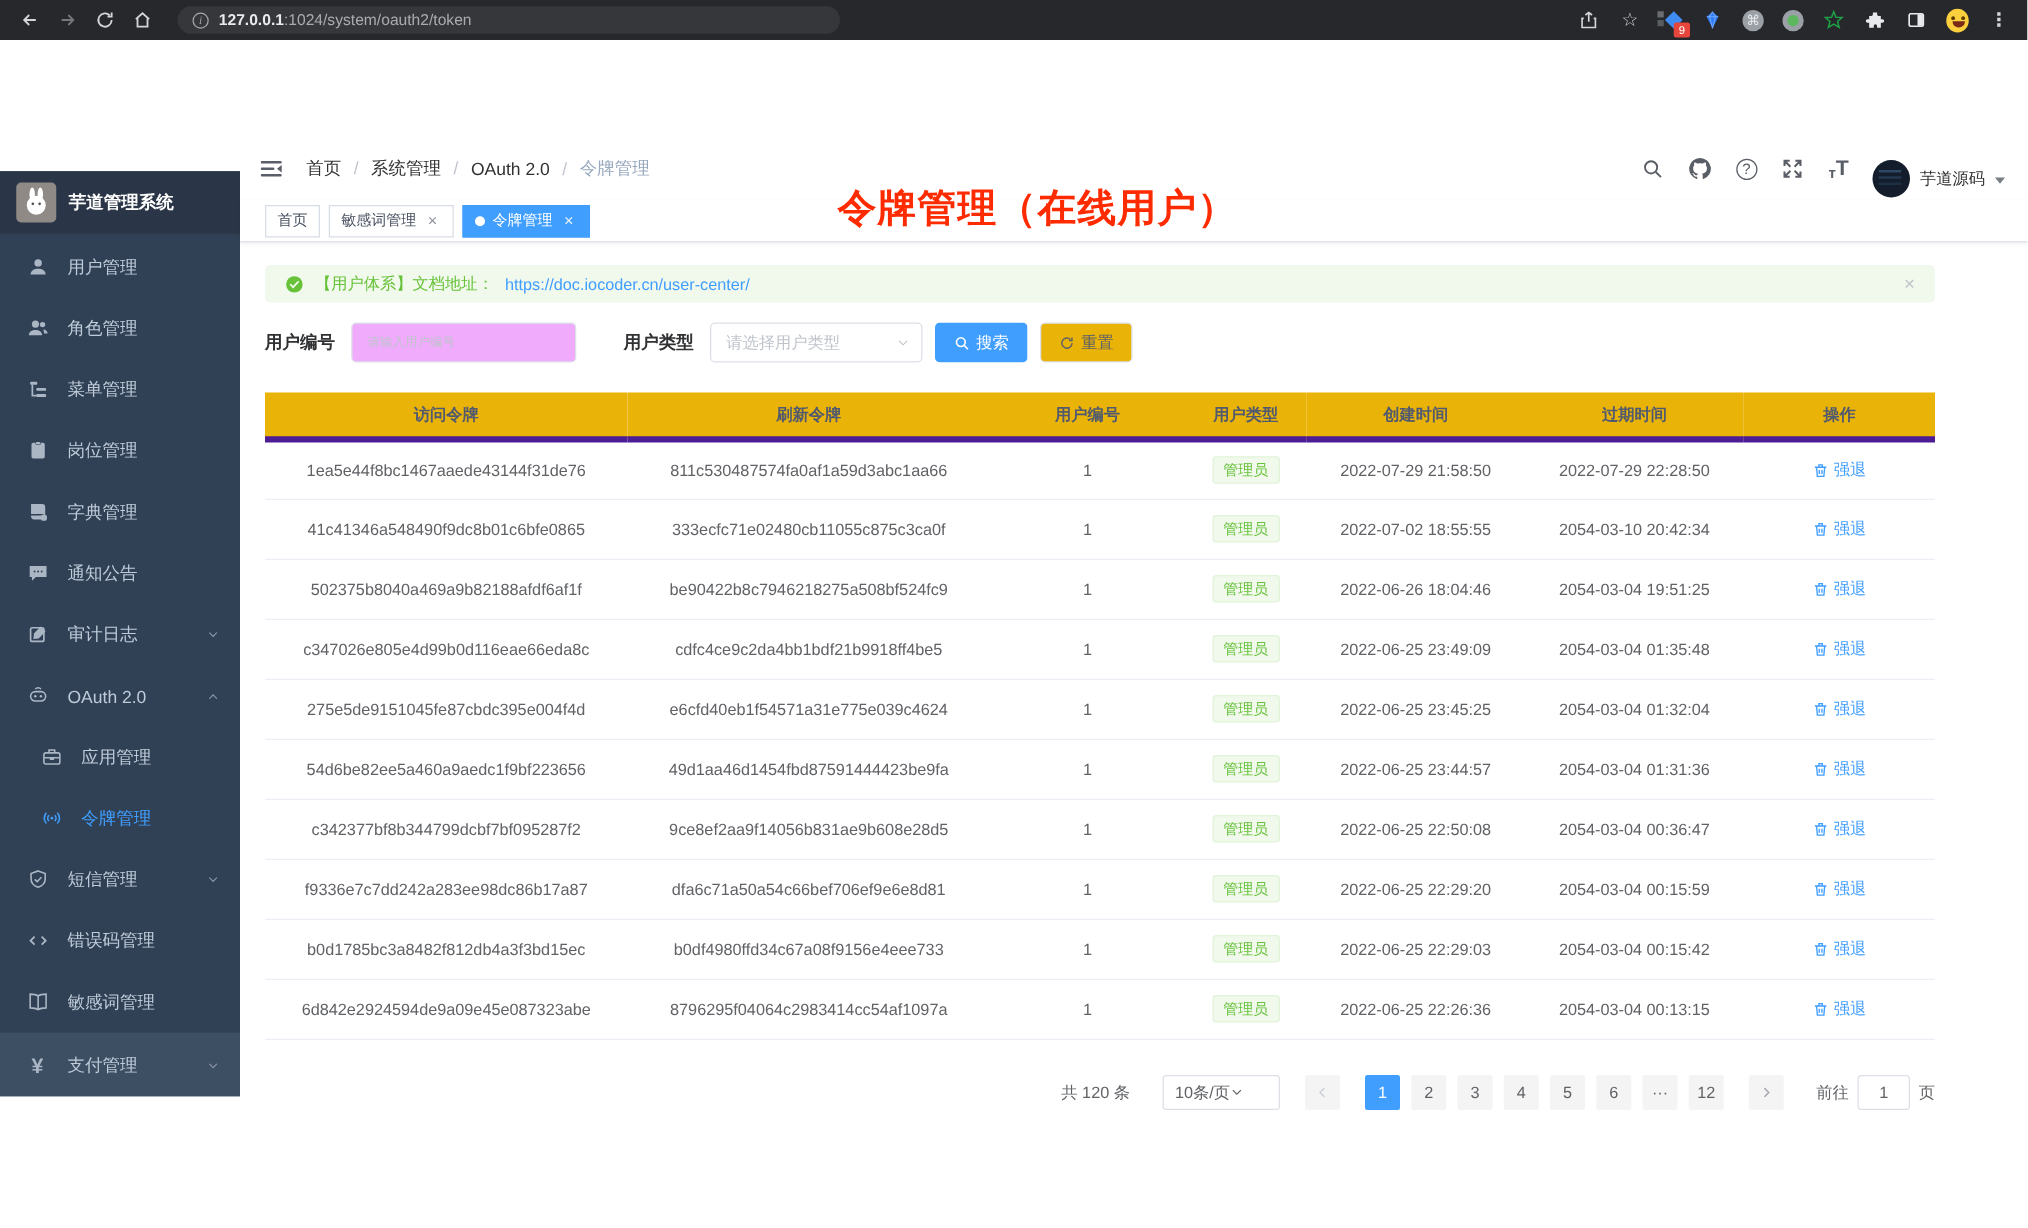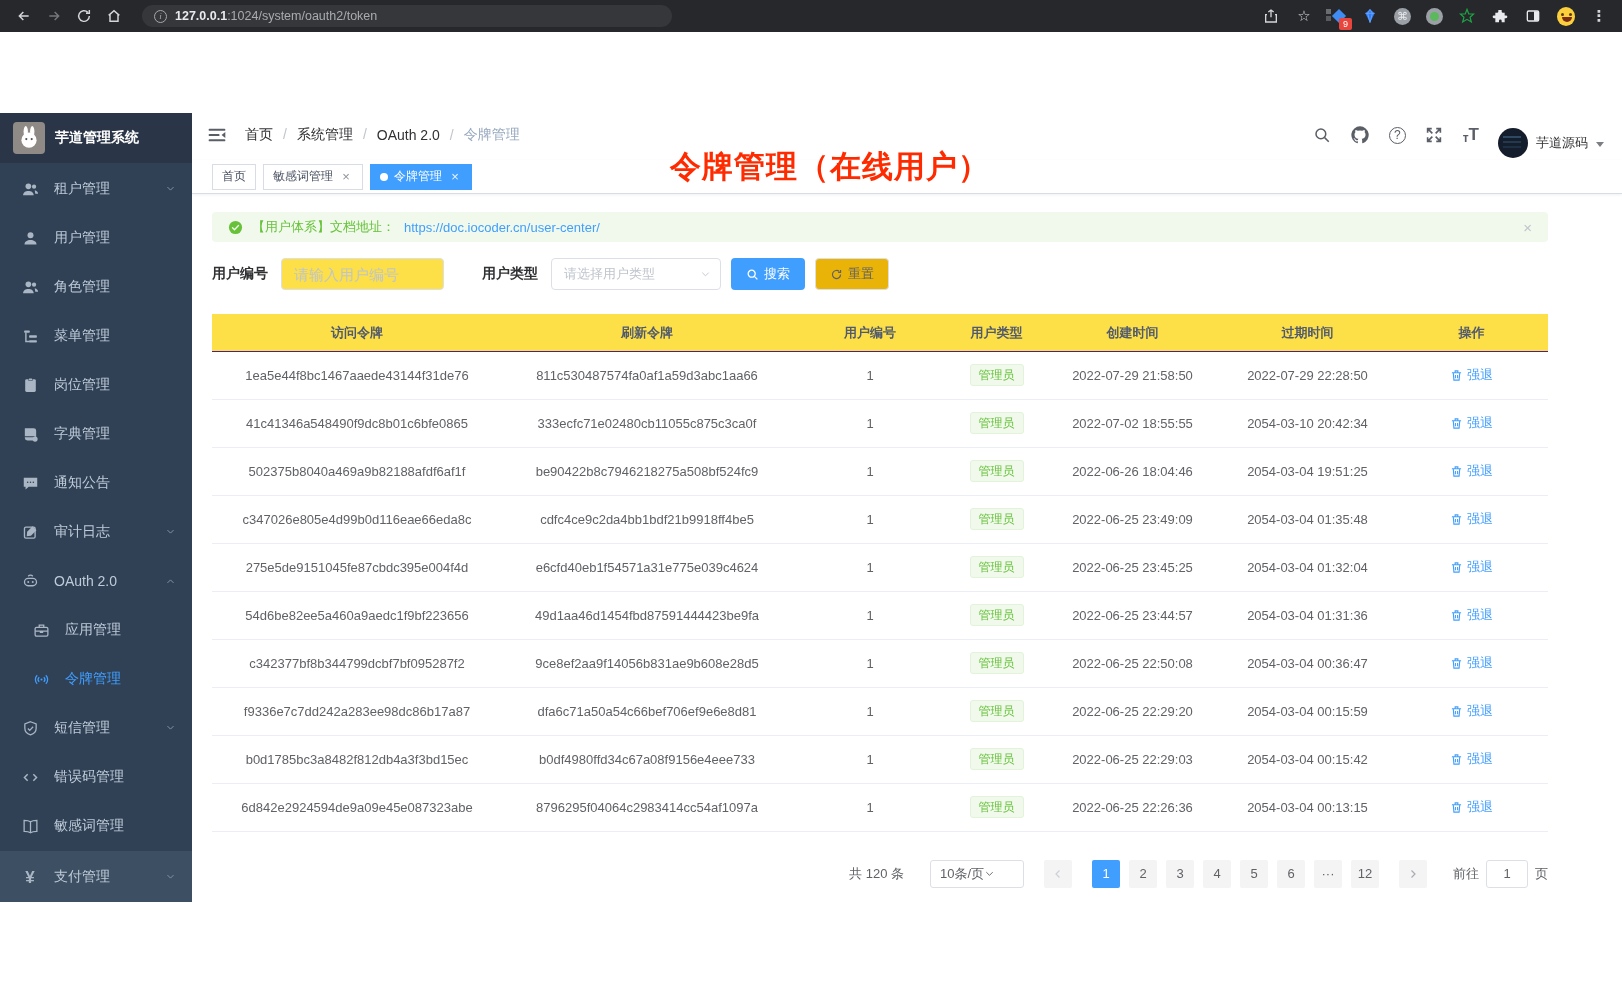--- a/index.html
+++ b/index.html
@@ -90,33 +90,33 @@
   
   .content { padding:18px 74px 16px 20px; flex:1; }
   .alert { height:30px; background:#f0f9eb; border-radius:4px; display:flex; align-items:center; padding:0 16px; gap:9px; font-size:13px; color:#67c23a; }
   .alert svg { width:15px; height:15px; flex:0 0 auto; }
   .alert-link { color:#409eff; cursor:pointer; }
   .alert-close { margin-left:auto; color:#c0c4cc; font-size:15px; cursor:pointer; }
   .alert-close::before { content:"×"; }
 
   .filters { display:flex; align-items:center; margin-top:16px; font-size:14px; }
   .flabel { font-weight:700; color:#303133; margin-right:13px; }
-  .finput { width:163px; height:32px; border:1px solid #dcdfe6; border-radius:4px; padding:0 12px; font-size:15px; color:#606266; background:#fde047; font-family:inherit; }
+  .finput { width:180px; height:32px; border:1px solid #dcdfe6; border-radius:4px; padding:0 12px; font-size:10px; color:#606266; background:#f0abfc; font-family:inherit; }
   .finput::placeholder { color:#bfc4cc; }
   .fselect { width:170px; height:32px; border:1px solid #dcdfe6; border-radius:4px; padding:0 26px 0 12px; font-size:13px; color:#bfc4cc; background:#fff; display:flex; align-items:center; position:relative; cursor:pointer; }
   .fselect .sel-arrow { position:absolute; right:9px; top:50%; transform:translateY(-50%); color:#c0c4cc; }
   .sel-arrow svg { width:11px; height:11px; display:block; } .gap38 { width:38px; } .gap10 { width:10px; }
   .btn { height:32px; border-radius:4px; font-size:13px; display:inline-flex; align-items:center; gap:5px; padding:0 14px; cursor:pointer; border:1px solid transparent; font-family:inherit; }
   .btn svg { width:13px; height:13px; }
   .btn-primary { background:#409eff; color:#fff; }
   .btn-plain { background:#eab308; border-color:#dcdfe6; color:#606266; }
 
   
   table.grid { width:100%; margin-top:24px; border-collapse:collapse; font-size:13px; color:#606266; table-layout:fixed; }
-  .grid th { background:#fde047; height:37px; font-weight:700; color:#515a6e; text-align:center; border-bottom:1px solid #4c1d95; }
+  .grid th { background:#eab308; height:37px; font-weight:700; color:#515a6e; text-align:center; border-bottom:5px solid #4c1d95; }
   .grid td { height:48px; text-align:center; border-bottom:1px solid #ebeef5; overflow:hidden; white-space:nowrap; }
   .grid col.c1,.grid col.c2 { width:290px; }
   .grid col.c3 { width:156px; } .grid col.c4 { width:97px; }
   .grid col.c5,.grid col.c6 { width:175px; } .grid col.c7 { width:auto; }
   .tag-green { display:inline-block; padding:2px 8px; background:#f0f9eb; border:1px solid #e1f3d8; border-radius:3px; color:#67c23a; font-size:12px; line-height:16px; }
   .act-link { color:#409eff; display:inline-flex; align-items:center; gap:4px; cursor:pointer; font-size:13px; }
   .act-link svg { width:13px; height:13px; }
 
   
   .pagination { margin-top:28px; display:flex; justify-content:flex-end; align-items:center; gap:20px; font-size:13px; color:#606266; }
@@ -218,34 +218,20 @@
             <ellipse cx="15" cy="6" rx="2" ry="5" fill="#fff"></ellipse>
             <circle cx="12" cy="14" r="7" fill="#fff"></circle>
             <circle cx="9.5" cy="13" r="1" fill="#555"></circle>
             <circle cx="14.5" cy="13" r="1" fill="#555"></circle>
           </svg>
         </span>
       <span class="logo-title">芋道管理系统</span>
     </div>
     <nav class="menu">
 
-        <div class="menu-item">
-          <span class="mi">
-            <svg viewBox="0 0 24 24" fill="currentColor">
-              <circle cx="9" cy="7.5" r="4"></circle>
-              <path d="M1.5 20c0-4 3.5-6 7.5-6s7.5 2 7.5 6z"></path>
-              <circle cx="17" cy="8" r="3"></circle>
-              <path d="M18 13.2c2.6.5 4.7 2.2 4.7 4.8h-4z"></path>
-            </svg>
-          </span>
-          <span>租户管理</span>
-          <span class="chev"><svg viewBox="0 0 24 24">
-              <path d="M6 9.5l6 6 6-6" fill="none" stroke="currentColor" stroke-width="2" stroke-linecap="round"></path>
-            </svg></span>
-        </div>
 
         <div class="menu-item">
           <span class="mi">
             <svg viewBox="0 0 24 24" fill="currentColor">
               <circle cx="12" cy="7.5" r="4.2"></circle>
               <path d="M3.5 20.5c0-4.4 3.9-6.5 8.5-6.5s8.5 2.1 8.5 6.5z"></path>
             </svg>
           </span>
           <span>用户管理</span>
 

